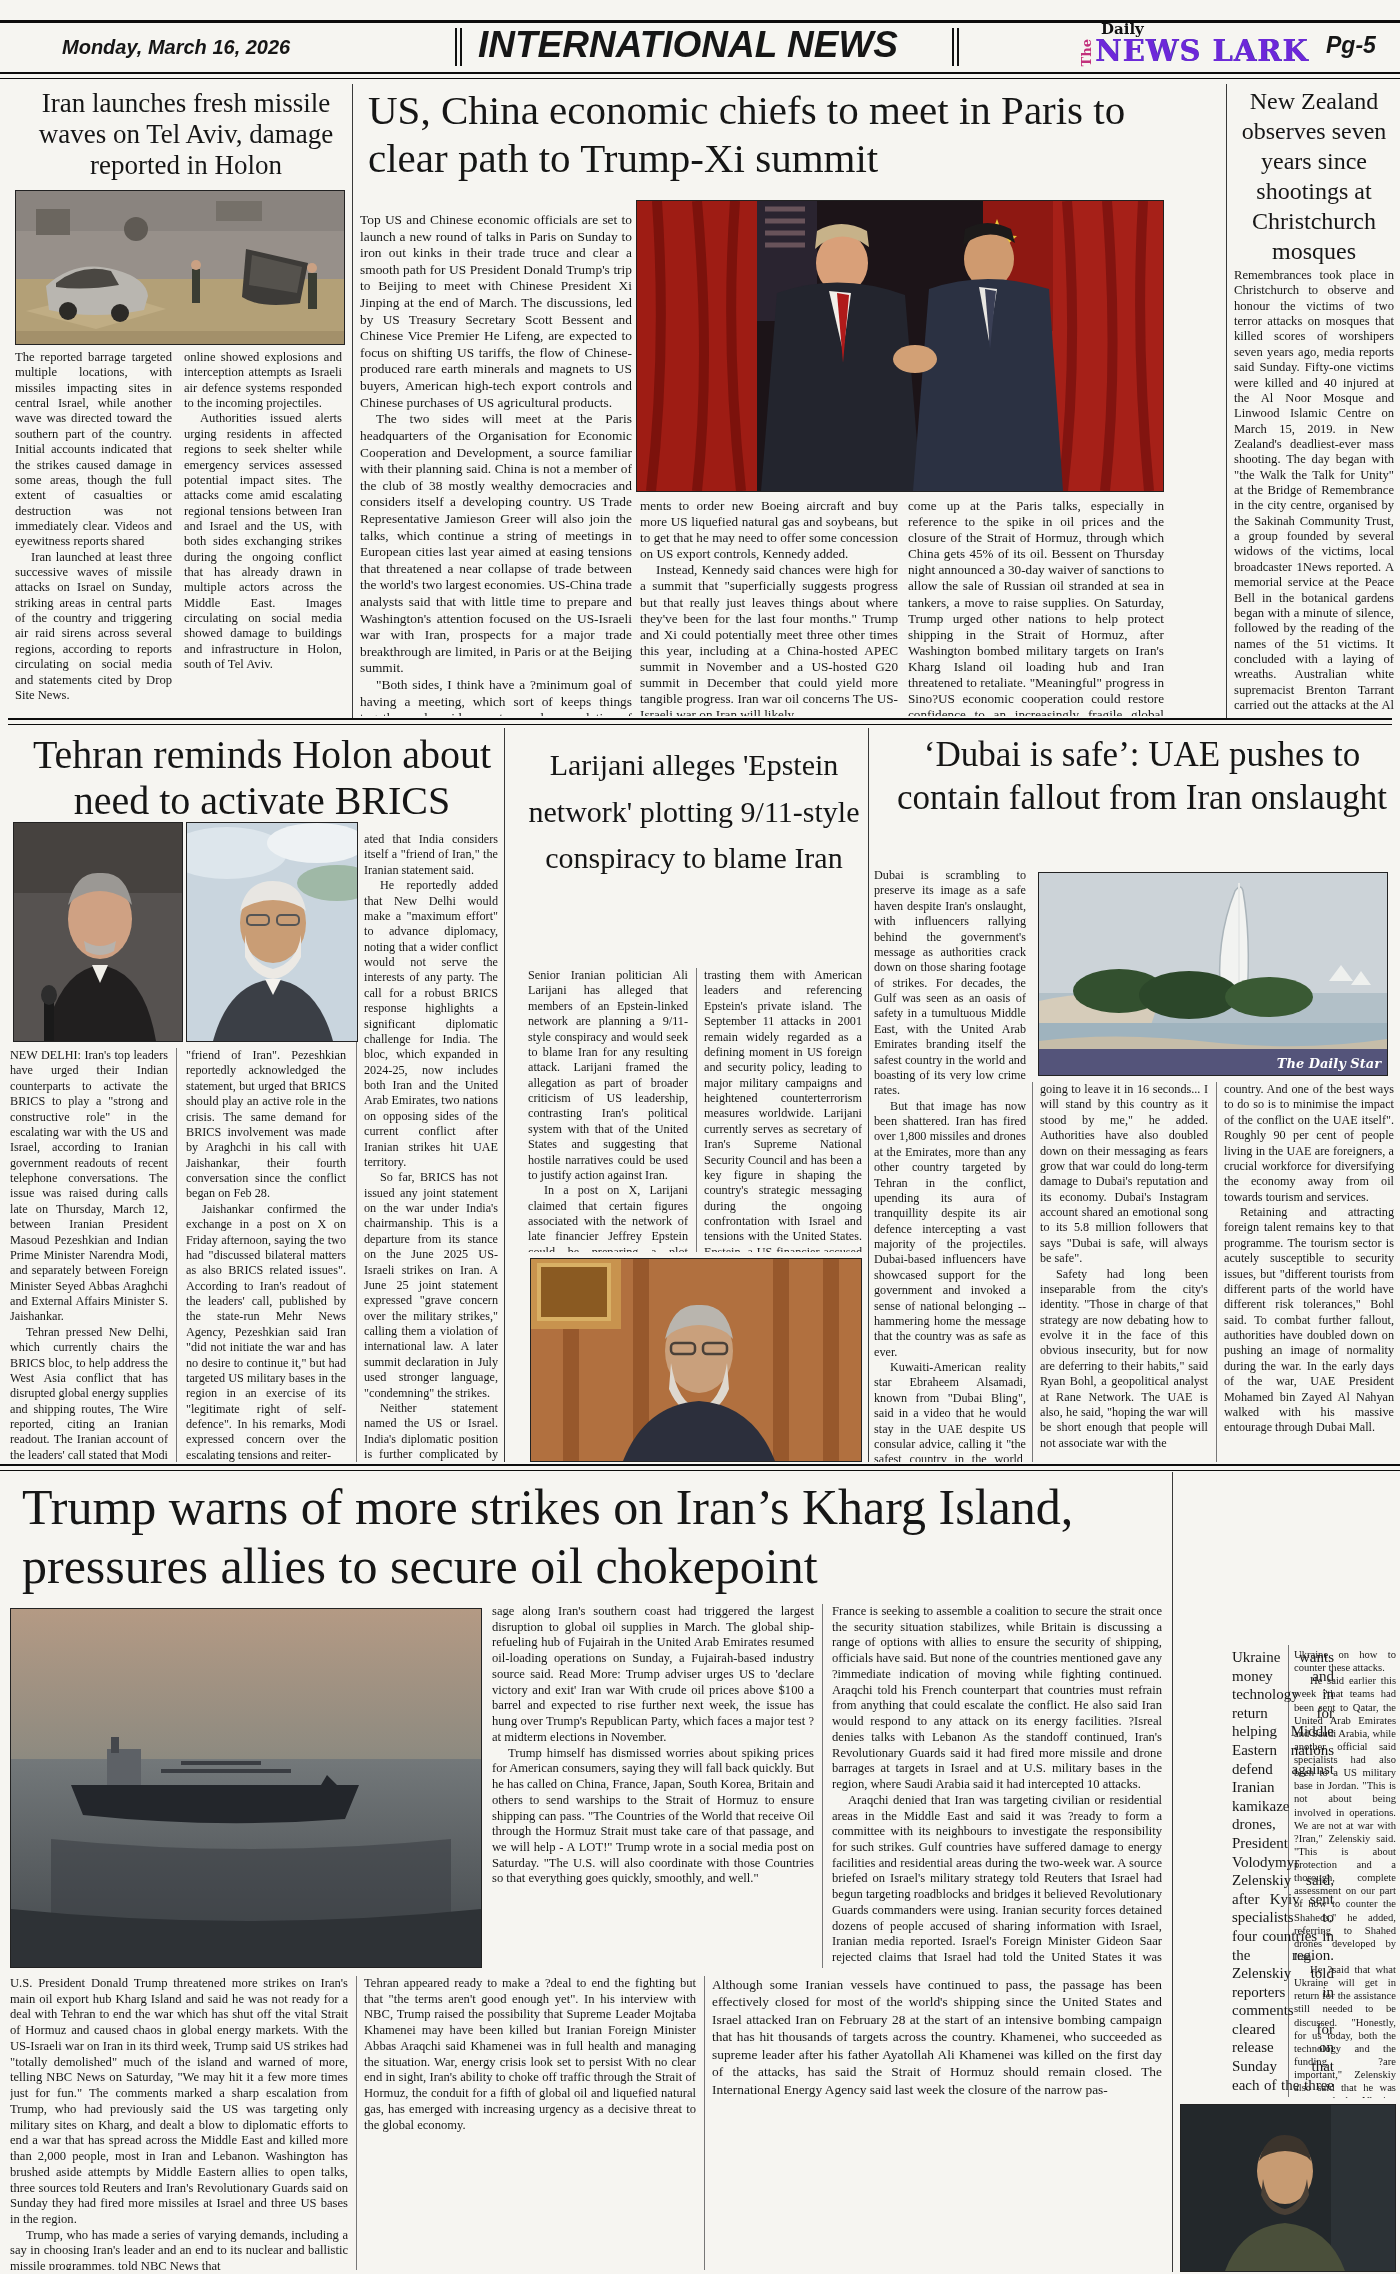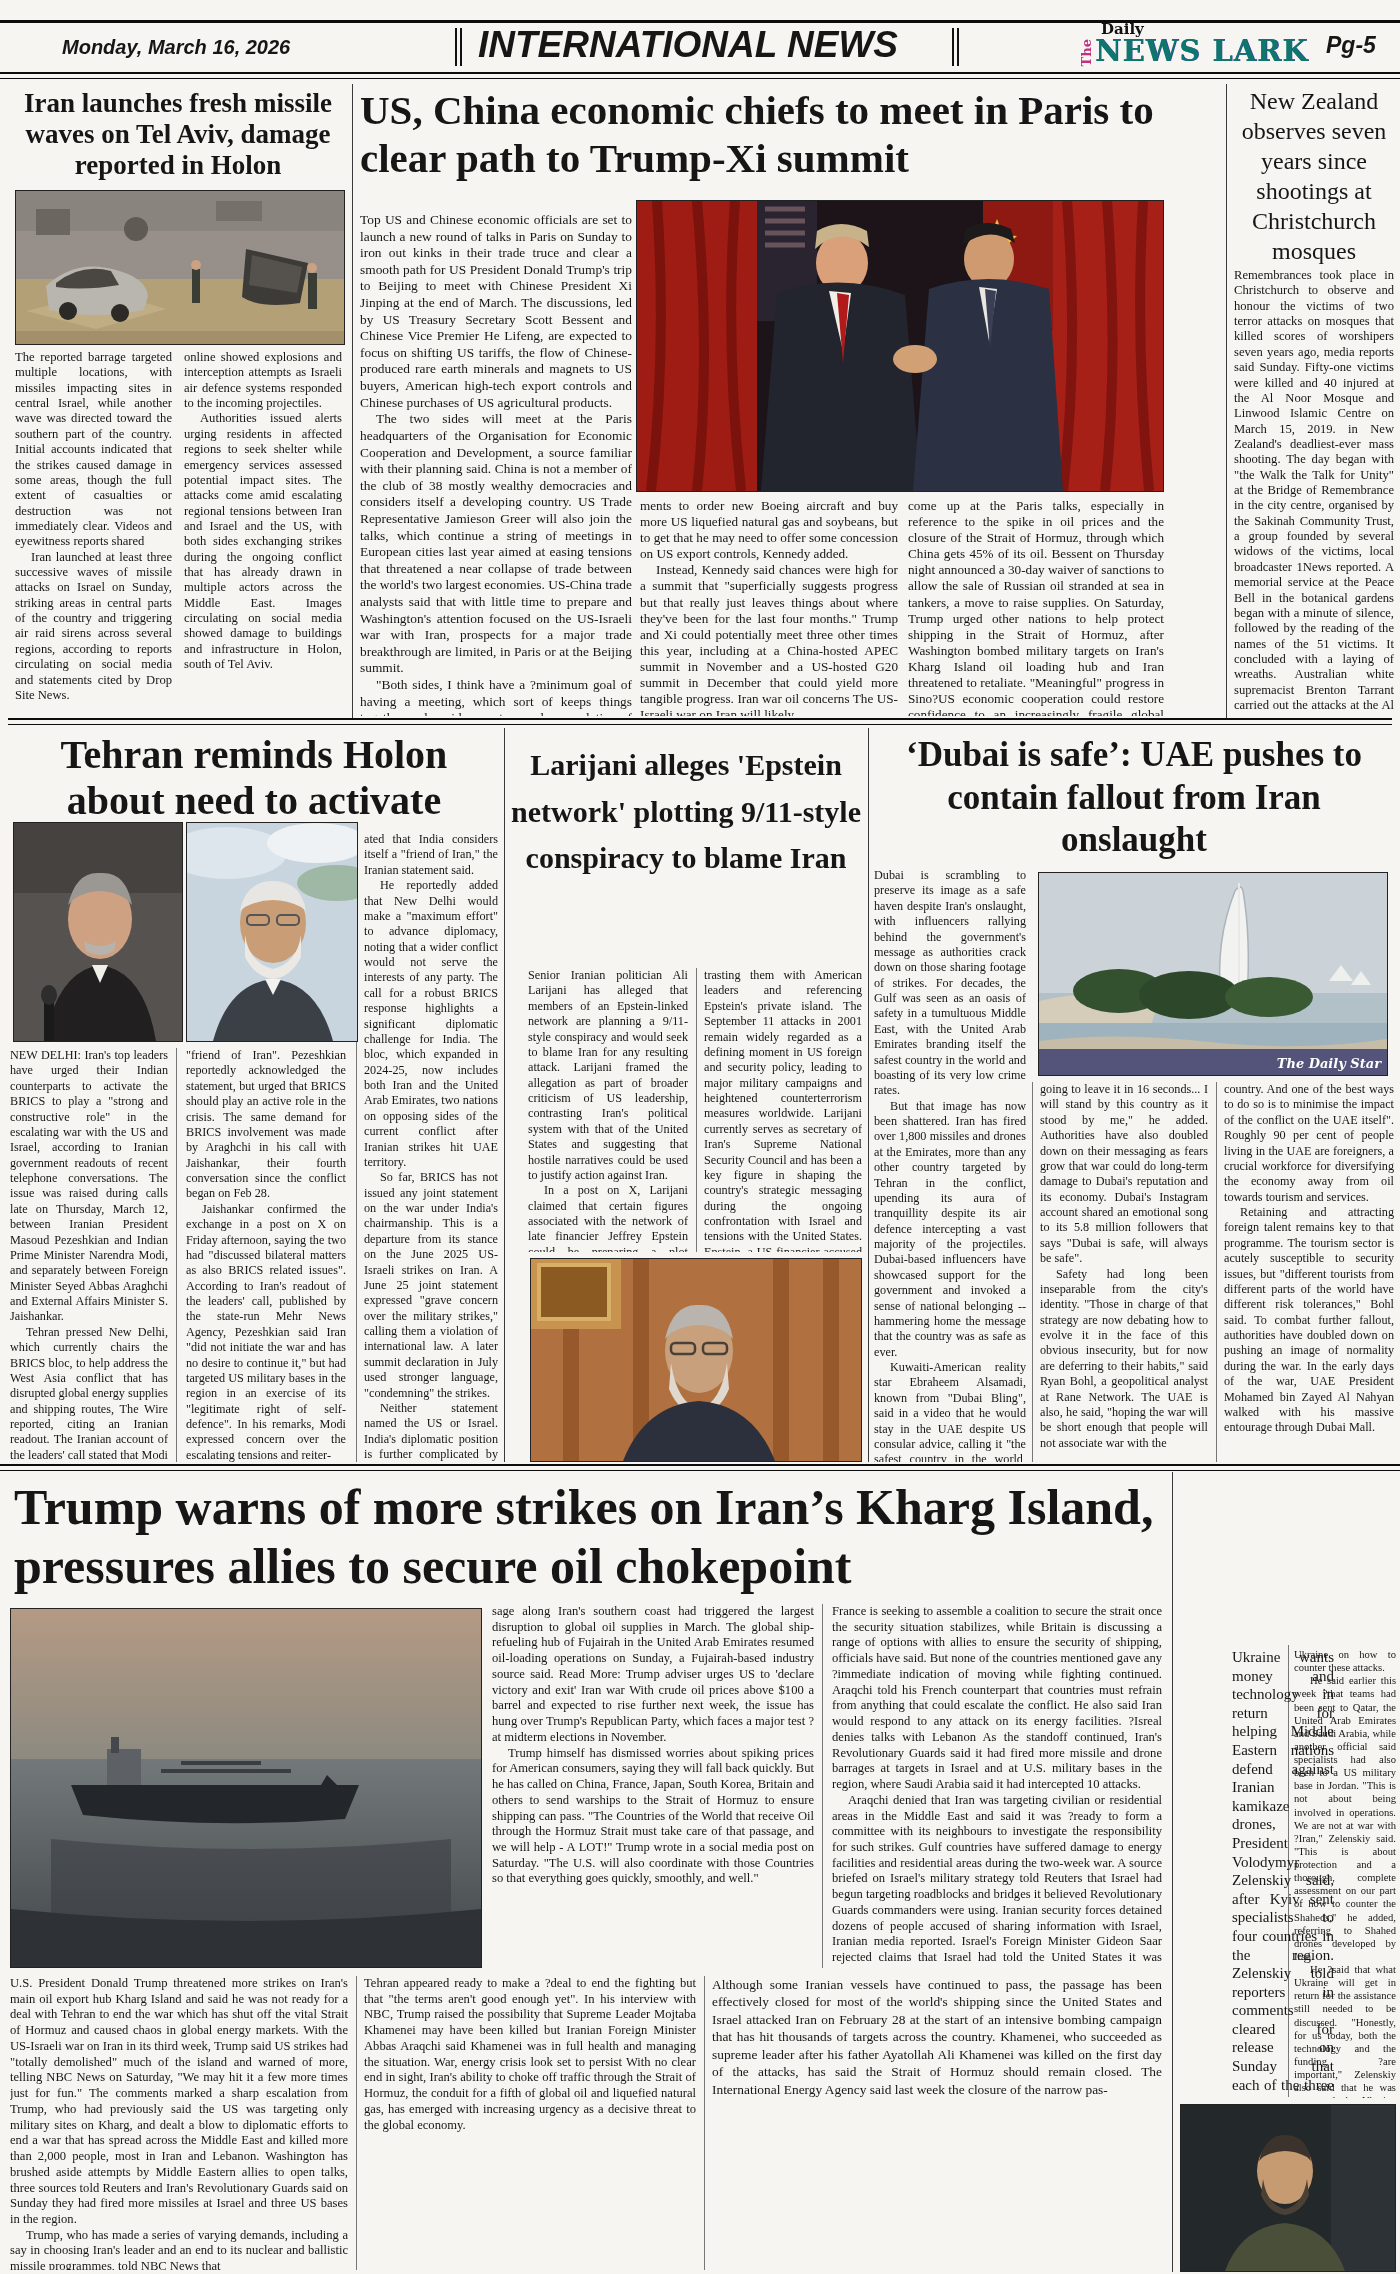--- a/index.html
+++ b/index.html
@@ -13,24 +13,24 @@
   .vrule.light{background:#777;}
   
   .date{font-family:"Liberation Sans",sans-serif;font-style:italic;font-weight:bold;font-size:20px;}
   .section-title{font-family:"Liberation Sans",sans-serif;font-style:italic;font-weight:bold;
                  font-size:37px;letter-spacing:0px;white-space:nowrap;}
   .pgnum{font-family:"Liberation Sans",sans-serif;font-style:italic;font-weight:bold;font-size:23px;}
   .masthead{display:flex;align-items:flex-end;gap:2px;}
   .mast-the{color:#c2307c;font-family:"DejaVu Serif",serif;font-weight:bold;font-size:13px;
             writing-mode:vertical-rl;transform:rotate(180deg);line-height:1;}
   .mast-daily{color:#111;font-family:"DejaVu Serif",serif;font-weight:bold;font-size:15px;line-height:1;}
-  .mast-name{color:#0f766e;font-family:"DejaVu Serif",serif;font-weight:bold;font-size:29px;line-height:1;
+  .mast-name{color:#6d28d9;font-family:"DejaVu Serif",serif;font-weight:bold;font-size:29px;line-height:1;
              letter-spacing:1px;text-shadow:0.6px 0 #3c3c9e;}
   
-  .hl{font-weight:bold;line-height:1.15;}
+  .hl{font-weight:normal;line-height:1.15;margin-left:8px;}
   .hl.center{text-align:center;}
   
   .txt{text-align:justify;overflow:hidden;line-height:1.22;hyphens:auto;-webkit-hyphens:auto;}
   .txt p{margin:0;text-indent:16px;}
   .txt p:first-child{text-indent:0;}
   .photo{position:absolute;overflow:hidden;border:1px solid #222;background:#4d7c0f;}
   .photo svg{display:block;width:100%;height:100%;}
   .credit{position:absolute;right:6px;bottom:4px;color:#fff;font-family:"DejaVu Serif",serif;
           font-weight:bold;font-style:italic;font-size:13px;}
   .smallbar{position:absolute;height:38px;border-left:2px solid #111;border-right:2px solid #111;width:3px;}

